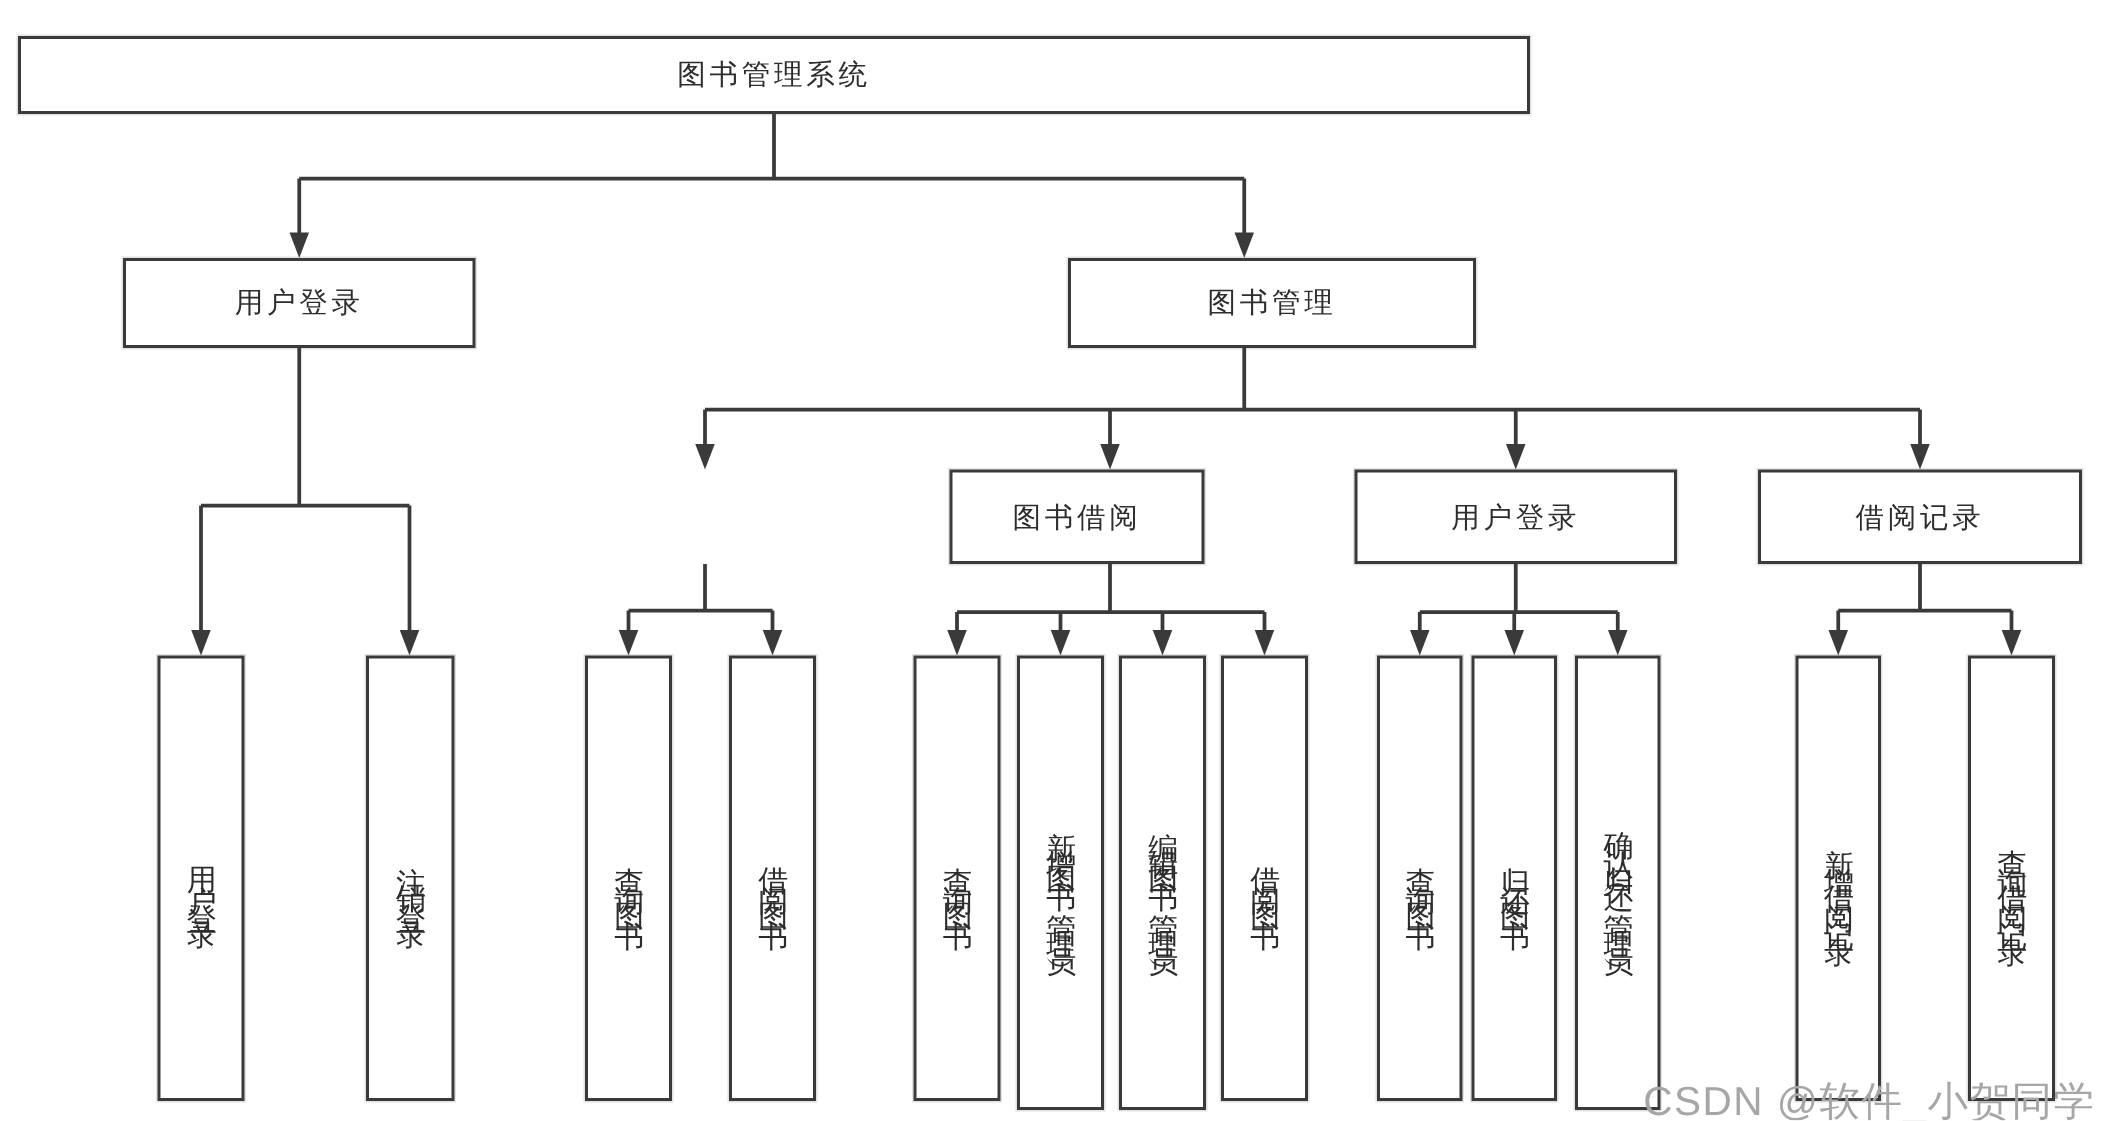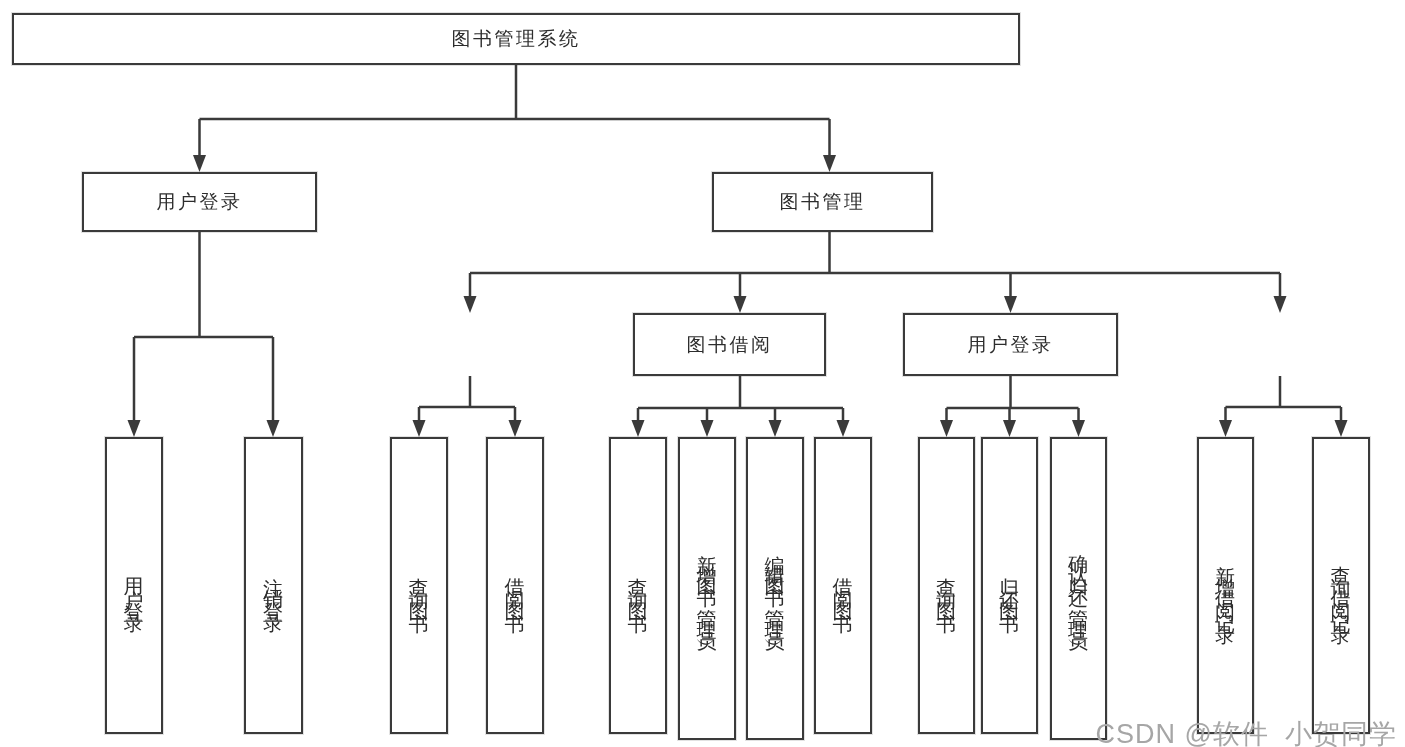--- a/index.html
+++ b/index.html
@@ -58,36 +58,39 @@
       <polygon points="836.5,420 849.5,420 843,437" fill="#3a3a3a"></polygon>
       <path d="M 1010.5 376 V 408 M 946.5 408 H 1078.5 M 946.5 408 V 422 M 1009.5 408 V 422 M 1078.5 408 V 422" fill="none" stroke="#3a3a3a" stroke-width="2.5"></path>
       <polygon points="940,420 953,420 946.5,437" fill="#3a3a3a"></polygon>
       <polygon points="1003,420 1016,420 1009.5,437" fill="#3a3a3a"></polygon>
       <polygon points="1072,420 1085,420 1078.5,437" fill="#3a3a3a"></polygon>
       <path d="M 1280 376 V 407 M 1225.5 407 H 1341 M 1225.5 407 V 422 M 1341 407 V 422" fill="none" stroke="#3a3a3a" stroke-width="2.5"></path>
       <polygon points="1219,420 1232,420 1225.5,437" fill="#3a3a3a"></polygon>
       <polygon points="1334.5,420 1347.5,420 1341,437" fill="#3a3a3a"></polygon>
     </svg>
 
-  <div class="node h" style="left:12px;top:13px;width:1008px;height:52px">
+  <div class="node h" style="left:12px;top:24px;width:1008px;height:52px">
     <span class="lbl">图书管理系统</span>
   </div>
 
   <div class="node h" style="left:82px;top:172px;width:235px;height:60px">
     <span class="lbl">用户登录</span>
   </div>
-  <div class="node h" style="left:712px;top:172px;width:221px;height:60px">
+  <div class="node h" style="left:712px;top:172px;width:272px;height:60px">
     <span class="lbl">图书管理</span>
   </div>
 
-  <div class="node h" style="left:633px;top:313px;width:193px;height:63px">
+  <div class="node h" style="left:633px;top:313px;width:170px;height:63px">
     <span class="lbl">图书借阅</span>
   </div>
   <div class="node h" style="left:903px;top:313px;width:215px;height:63px">
     <span class="lbl">用户登录</span>
+  </div>
+  <div class="node h" style="left:1172px;top:313px;width:216px;height:63px">
+    <span class="lbl">借阅记录</span>
   </div>
 
   <div class="node v" style="left:105px;top:437px;width:58px;height:297px">
     <span class="lbl">用户登录</span>
   </div>
   <div class="node v" style="left:244px;top:437px;width:59px;height:297px">
     <span class="lbl">注销登录</span>
   </div>
 
   <div class="node v" style="left:390px;top:437px;width:58px;height:297px">

